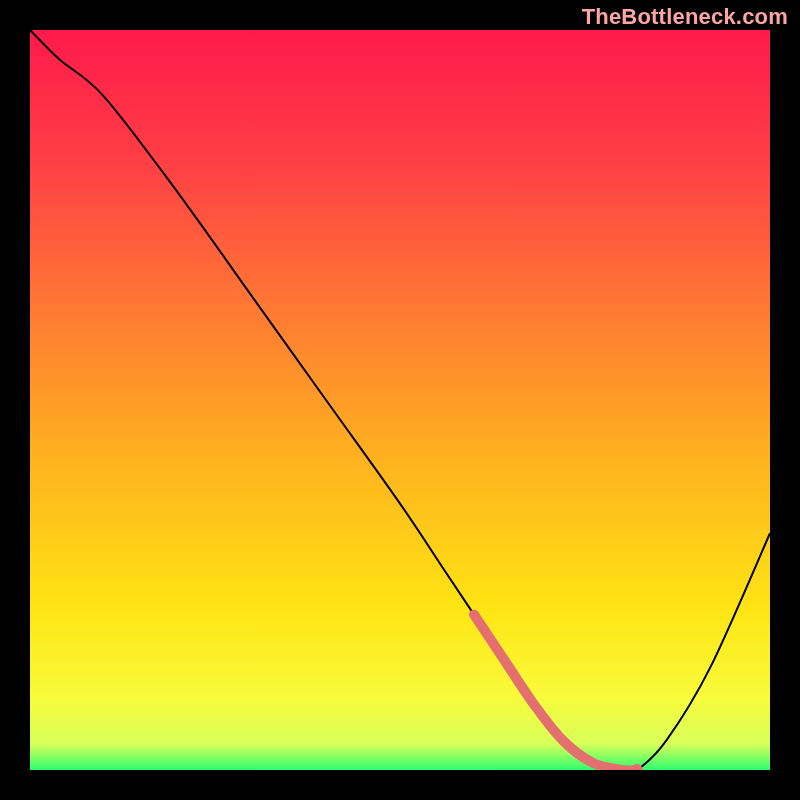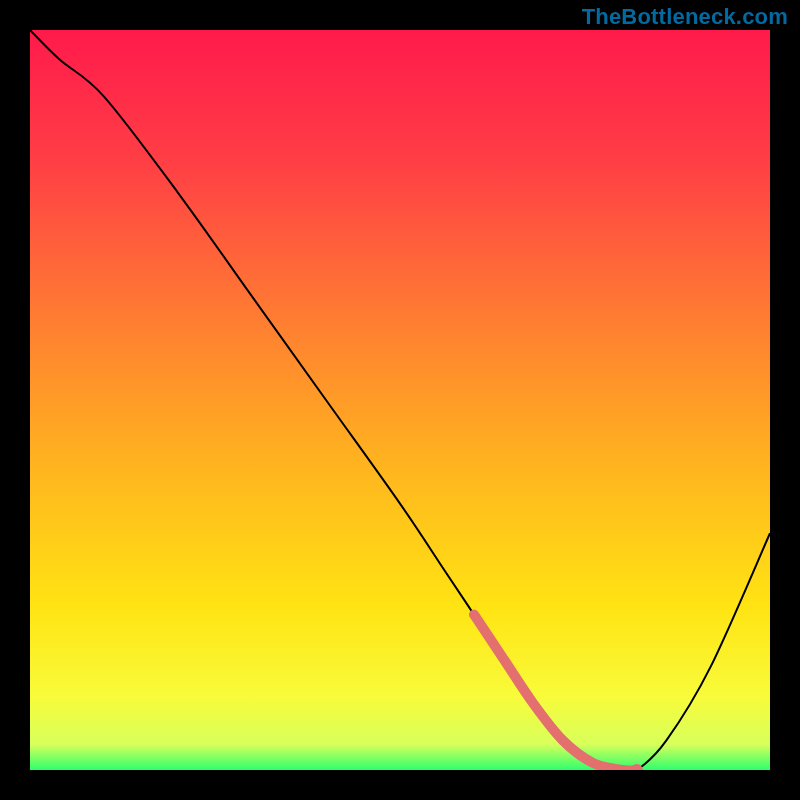--- a/index.html
+++ b/index.html
@@ -10,21 +10,21 @@
     position: relative;
     background: #000;
   }
   .watermark {
     position: absolute;
     top: 4px;
     right: 12px;
     font-family: Arial, Helvetica, sans-serif;
     font-size: 22px;
     font-weight: 600;
-    color: #0369a1;
+    color: #fca5a5;
     letter-spacing: 0.2px;
     z-index: 5;
   }
   .plot-wrap {
     position: absolute;
     left: 30px;
     top: 30px;
     width: 740px;
     height: 740px;
   }

